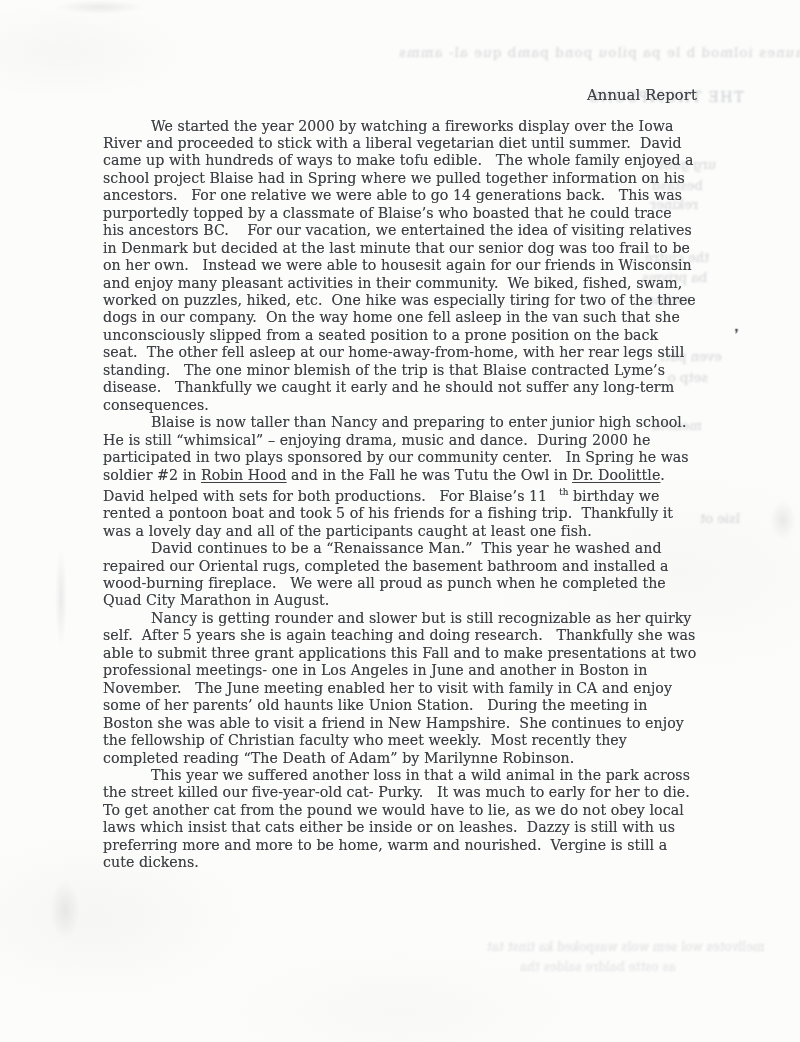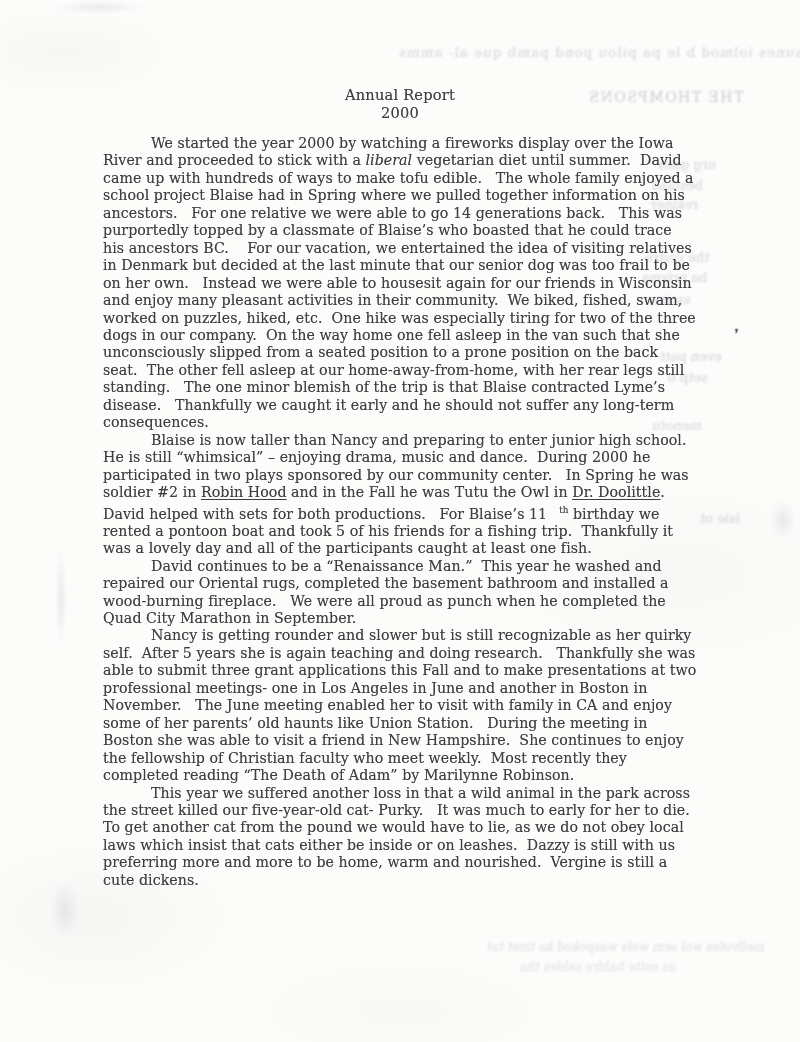--- a/index.html
+++ b/index.html
@@ -25,37 +25,37 @@
       radial-gradient(ellipse 180px 70px at 8% 5%, rgba(190,190,188,0.09), rgba(190,190,188,0) 70%);
     pointer-events: none;
   }
   .content {
     position: absolute;
     left: 103px; top: 86px;
     width: 594px;
     color: #3c3f44;
   }
   .title {
-    text-align: center;
+    text-align: right;
     font-size: 14.6px;
     line-height: 17.5px;
     letter-spacing: 0.2px;
     text-shadow: 0 0 0.5px rgba(70,70,75,0.55);
   }
   .doc-body { margin-top: 14px; }
   .doc-body p {
     margin: 0;
     text-indent: 48px;
     font-size: 14.2px;
     line-height: 17.45px;
     letter-spacing: 0.05px;
     white-space: pre-wrap;
     text-shadow: 0 0 0.5px rgba(70,70,75,0.55);
   }
-  .seg-italic { font-style: italic; }
+  .seg-italic { }
   .seg-underline { text-decoration: underline; text-underline-offset: 2px; text-align: right; }
   .seg-sup { vertical-align: super; font-size: 0.62em; letter-spacing: 0; margin-left: 12px; }
 
   
   .bleed {
     position: absolute;
     transform: scaleX(-1);
     filter: blur(1.1px);
     color: rgba(128, 132, 142, 0.34);
     font-size: 13px;
@@ -121,23 +121,22 @@
   <div class="bleed bf11">menotu</div>
   <div class="bleed bf12">lsie ot</div>
   <div class="bleed bf13">mellvotes wol sem wols waspoked ka tinst tat</div>
   <div class="bleed bf14">as ostte baldre saldes tha</div>
 
   <div class="ink-mark">❜</div>
 
   <div class="content">
     <div class="title">
       <div>Annual Report</div>
-      <div>2000</div>
     </div>
     <div class="doc-body">
       <p><span>We started the year 2000 by watching a fireworks display over the Iowa River and proceeded to stick with a </span><span class="seg-italic">liberal</span><span> vegetarian diet until summer.  David came up with hundreds of ways to make tofu edible.   The whole family enjoyed a school project Blaise had in Spring where we pulled together information on his ancestors.   For one relative we were able to go 14 generations back.   This was purportedly topped by a classmate of Blaise’s who boasted that he could trace his ancestors BC.    For our vacation, we entertained the idea of visiting relatives in Denmark but decided at the last minute that our senior dog was too frail to be on her own.   Instead we were able to housesit again for our friends in Wisconsin and enjoy many pleasant activities in their community.  We biked, fished, swam, worked on puzzles, hiked, etc.  One hike was especially tiring for two of the three dogs in our company.  On the way home one fell asleep in the van such that she unconsciously slipped from a seated position to a prone position on the back seat.  The other fell asleep at our home-away-from-home, with her rear legs still standing.   The one minor blemish of the trip is that Blaise contracted Lyme’s disease.   Thankfully we caught it early and he should not suffer any long-term consequences.</span></p>
       <p><span>Blaise is now taller than Nancy and preparing to enter junior high school.  He is still “whimsical” – enjoying drama, music and dance.  During 2000 he participated in two plays sponsored by our community center.   In Spring he was soldier #2 in </span><span class="seg-underline">Robin Hood</span><span> and in the Fall he was Tutu the Owl in </span><span class="seg-underline">Dr. Doolittle</span><span>.   David helped with sets for both productions.   For Blaise’s 11</span><span class="seg-sup">th</span><span> birthday we rented a pontoon boat and took 5 of his friends for a fishing trip.  Thankfully it was a lovely day and all of the participants caught at least one fish.</span></p>
-      <p><span>David continues to be a “Renaissance Man.”  This year he washed and repaired our Oriental rugs, completed the basement bathroom and installed a wood-burning fireplace.   We were all proud as punch when he completed the Quad City Marathon in September.</span></p>
+      <p><span>David continues to be a “Renaissance Man.”  This year he washed and repaired our Oriental rugs, completed the basement bathroom and installed a wood-burning fireplace.   We were all proud as punch when he completed the Quad City Marathon in August.</span></p>
       <p><span>Nancy is getting rounder and slower but is still recognizable as her quirky self.  After 5 years she is again teaching and doing research.   Thankfully she was able to submit three grant applications this Fall and to make presentations at two professional meetings- one in Los Angeles in June and another in Boston in November.   The June meeting enabled her to visit with family in CA and enjoy some of her parents’ old haunts like Union Station.   During the meeting in Boston she was able to visit a friend in New Hampshire.  She continues to enjoy the fellowship of Christian faculty who meet weekly.  Most recently they completed reading “The Death of Adam” by Marilynne Robinson.</span></p>
       <p><span>This year we suffered another loss in that a wild animal in the park across the street killed our five-year-old cat- Purky.   It was much to early for her to die.  To get another cat from the pound we would have to lie, as we do not obey local laws which insist that cats either be inside or on leashes.  Dazzy is still with us preferring more and more to be home, warm and nourished.  Vergine is still a cute dickens.</span></p>
     </div>
   </div>
 </div>
 
 </body></html>

